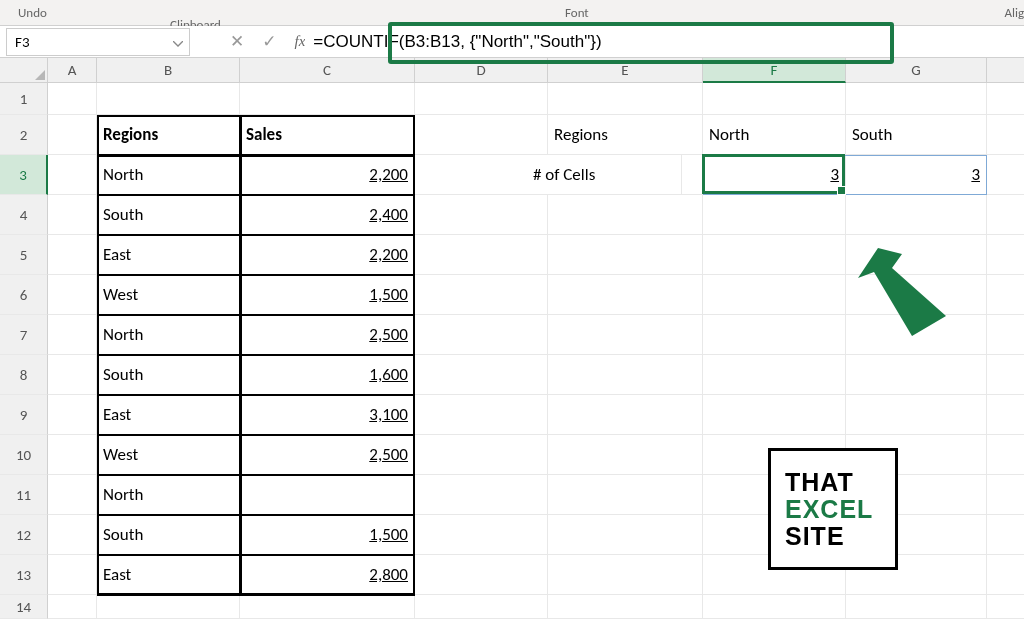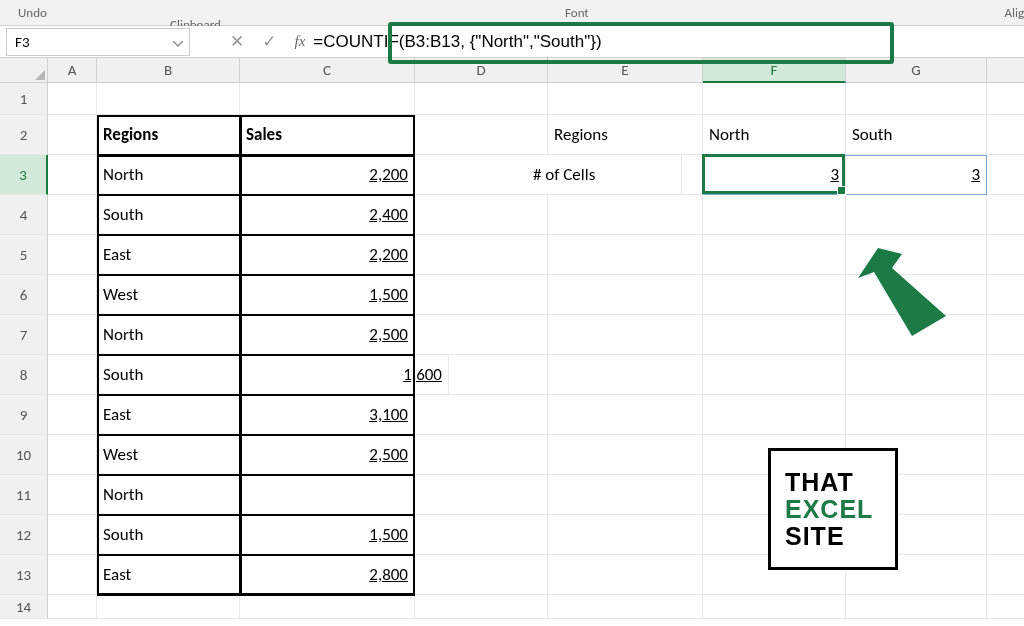--- a/index.html
+++ b/index.html
@@ -418,21 +418,21 @@
     <div class="cell right" style="left: 192px; top: 72px; width: 175px; height: 40px;">2,200</div>
     <div class="cell" style="left: 49px; top: 112px; width: 143px; height: 40px;">South</div>
     <div class="cell right" style="left: 192px; top: 112px; width: 175px; height: 40px;">2,400</div>
     <div class="cell" style="left: 49px; top: 152px; width: 143px; height: 40px;">East</div>
     <div class="cell right" style="left: 192px; top: 152px; width: 175px; height: 40px;">2,200</div>
     <div class="cell" style="left: 49px; top: 192px; width: 143px; height: 40px;">West</div>
     <div class="cell right" style="left: 192px; top: 192px; width: 175px; height: 40px;">1,500</div>
     <div class="cell" style="left: 49px; top: 232px; width: 143px; height: 40px;">North</div>
     <div class="cell right" style="left: 192px; top: 232px; width: 175px; height: 40px;">2,500</div>
     <div class="cell" style="left: 49px; top: 272px; width: 143px; height: 40px;">South</div>
-    <div class="cell right" style="left: 192px; top: 272px; width: 189px; height: 40px; margin-left: 20px;">1,600</div>
+    <div class="cell right" style="left: 192px; top: 272px; width: 175px; height: 40px;">1,600</div>
     <div class="cell" style="left: 49px; top: 312px; width: 143px; height: 40px;">East</div>
     <div class="cell right" style="left: 192px; top: 312px; width: 175px; height: 40px;">3,100</div>
     <div class="cell" style="left: 49px; top: 352px; width: 143px; height: 40px;">West</div>
     <div class="cell right" style="left: 192px; top: 352px; width: 175px; height: 40px;">2,500</div>
     <div class="cell" style="left: 49px; top: 392px; width: 143px; height: 40px;">North</div>
     <div class="cell" style="left: 49px; top: 432px; width: 143px; height: 40px;">South</div>
     <div class="cell right" style="left: 192px; top: 432px; width: 175px; height: 40px;">1,500</div>
     <div class="cell" style="left: 49px; top: 472px; width: 143px; height: 40px;">East</div>
     <div class="cell right" style="left: 192px; top: 472px; width: 175px; height: 40px;">2,800</div>
     <div class="cell" style="left: 500px; top: 32px; width: 155px; height: 40px;">Regions</div>

